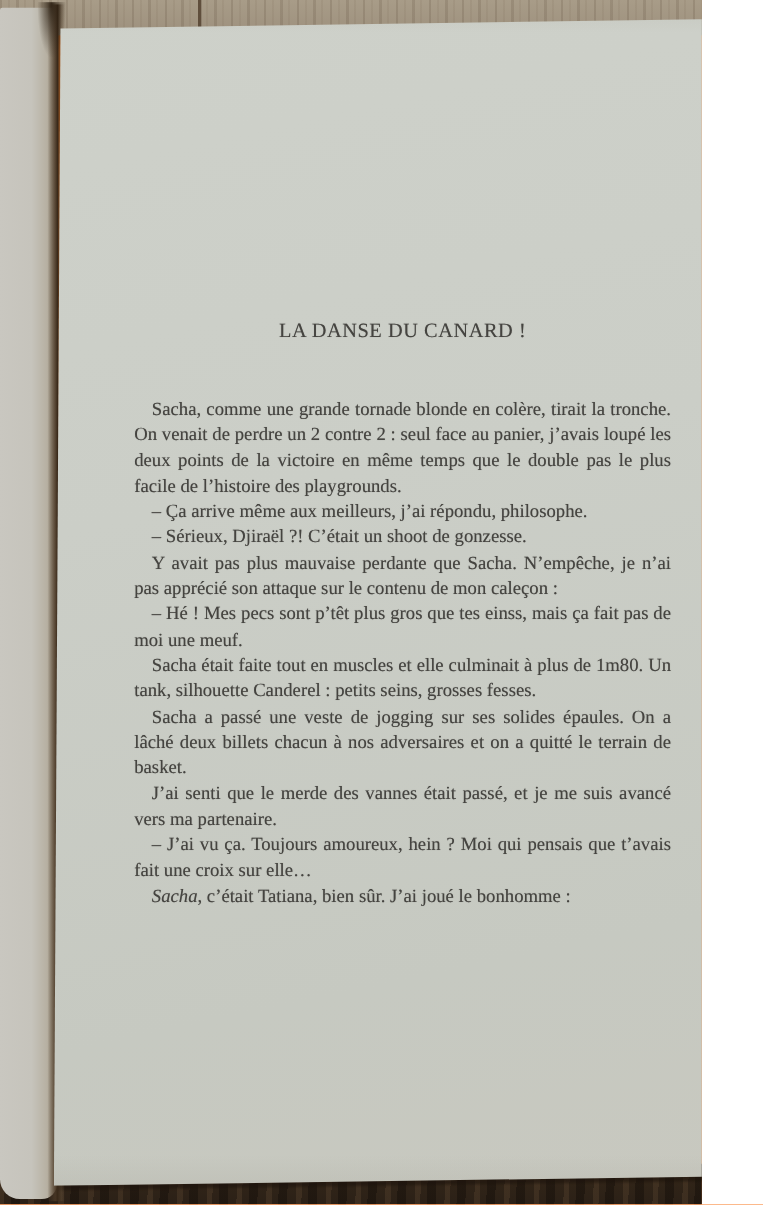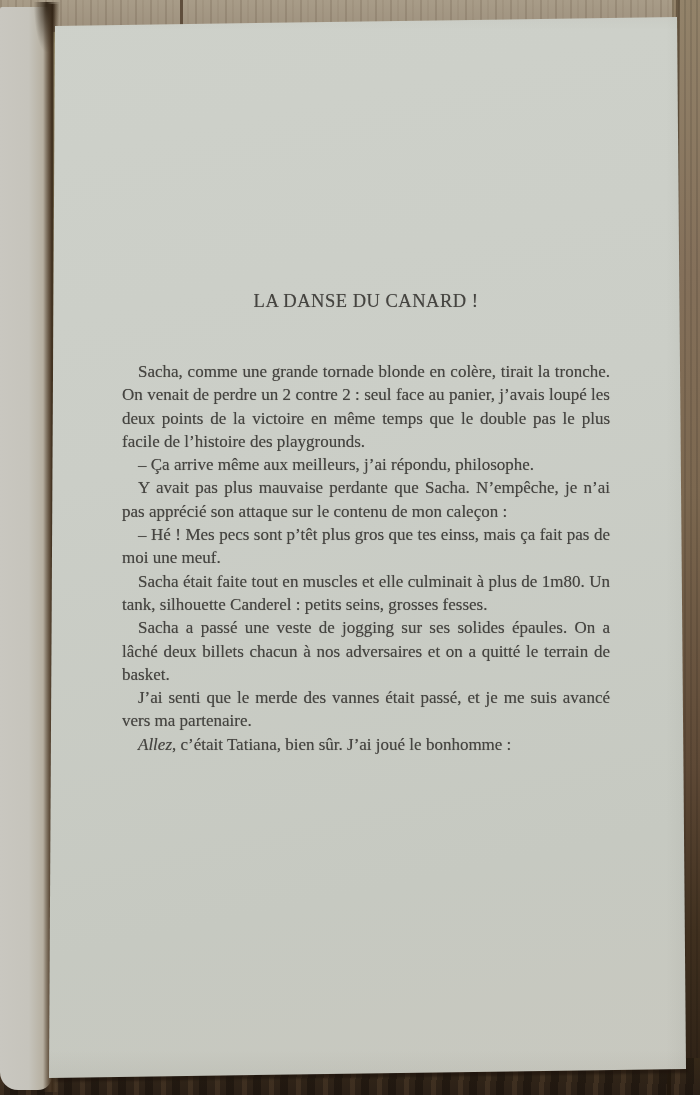--- a/index.html
+++ b/index.html
@@ -1,22 +1,22 @@
 <!DOCTYPE html>
 <html style="--paper: #cbcec7; --ink: #454440; --left-page-paper: #c6c4bc; --gutter-shadow: #4a3826; --wood-top: #a89c88; --wood-right: #7c6850; --wood-bottom: #2b2017;"><head>
 <meta charset="utf-8">
 <style>
   :root{
     --paper:#cbcec7; --ink:#454440; --left-page-paper:#c6c4bc;
     --gutter-shadow:#4a3826; --wood-top:#a89c88; --wood-right:#7c6850; --wood-bottom:#2b2017;
   }
   html,body{margin:0;padding:0;}
   .photo{
-    position:relative; width:700px; height:1095px; overflow:hidden;
-    background:#fef9c3;
+    position:relative; width:638px; height:1095px; overflow:hidden;
+    background:#f97316;
     font-family:"Liberation Serif", serif;
   }
   
   .wood-top{
     position:absolute; left:0; top:0; width:700px; height:32px; z-index:1;
     background:
       repeating-linear-gradient(90deg, rgba(95,78,60,.20) 0 2px, rgba(0,0,0,0) 2px 7px,
         rgba(125,108,88,.14) 7px 9px, rgba(0,0,0,0) 9px 15px),
       linear-gradient(to bottom, var(--wood-top), #9d907d);
     background-color:var(--wood-top);
@@ -112,21 +112,23 @@
 
   <div class="main-page">
     <div class="page-shading"></div>
   </div>
 
   <div class="text-block">
     <div class="page-title">LA DANSE DU CANARD&nbsp;!</div>
     <div class="page-body">
         <p>Sacha, comme une grande tornade blonde en colère, tirait la tronche. On venait de perdre un 2 contre 2&nbsp;: seul face au panier, j’avais loupé les deux points de la victoire en même temps que le double pas le plus facile de l’histoire des playgrounds.</p>
         <p>–&nbsp;Ça arrive même aux meilleurs, j’ai répondu, philosophe.</p>
+        <p>–&nbsp;Sérieux, Djiraël&nbsp;?! C’était un shoot de gonzesse.</p>
         <p>Y avait pas plus mauvaise perdante que Sacha. N’empêche, je n’ai pas apprécié son attaque sur le contenu de mon caleçon&nbsp;:</p>
         <p>–&nbsp;Hé&nbsp;! Mes pecs sont p’têt plus gros que tes einss, mais ça fait pas de moi une meuf.</p>
         <p>Sacha était faite tout en muscles et elle culminait à plus de 1m80. Un tank, silhouette Canderel&nbsp;: petits seins, grosses fesses.</p>
         <p>Sacha a passé une veste de jogging sur ses solides épaules. On a lâché deux billets chacun à nos adversaires et on a quitté le terrain de basket.</p>
         <p>J’ai senti que le merde des vannes était passé, et je me suis avancé vers ma partenaire.</p>
-        <p><em>Allez</em>, c’était Tatiana, bien sûr. J’ai joué le bonhomme&nbsp;:</p>
+        <p>–&nbsp;J’ai vu ça. Toujours amoureux, hein&nbsp;? Moi qui pensais que t’avais fait une croix sur elle…</p>
+        <p><em>Sacha</em>, c’était Tatiana, bien sûr. J’ai joué le bonhomme&nbsp;:</p>
       </div>
   </div>
 </div>
 
 </body></html>

